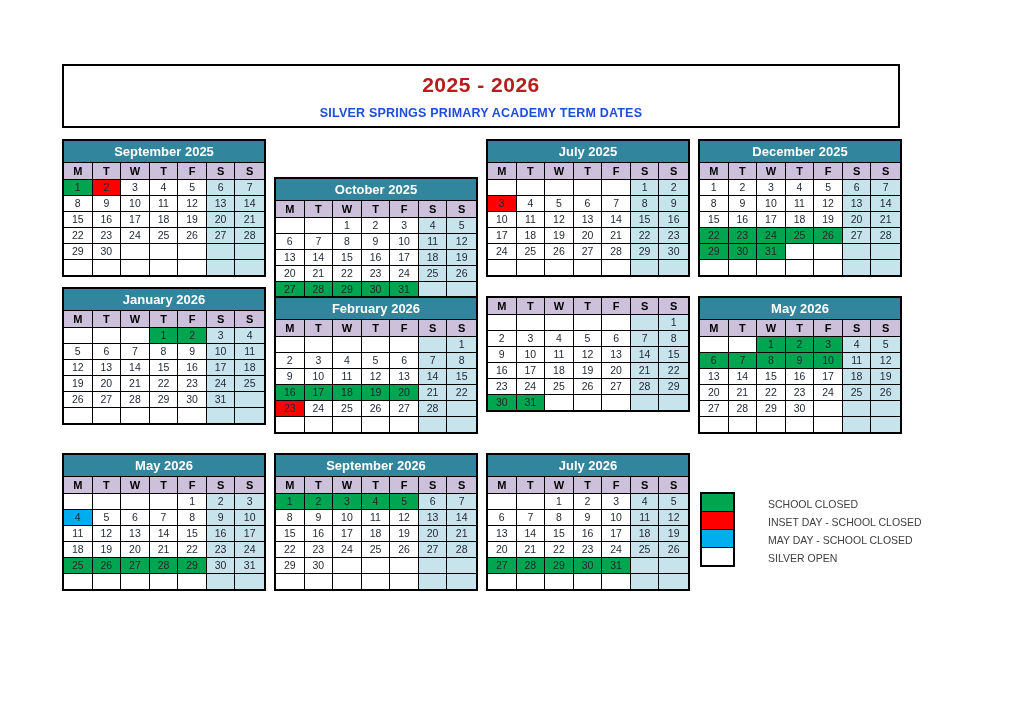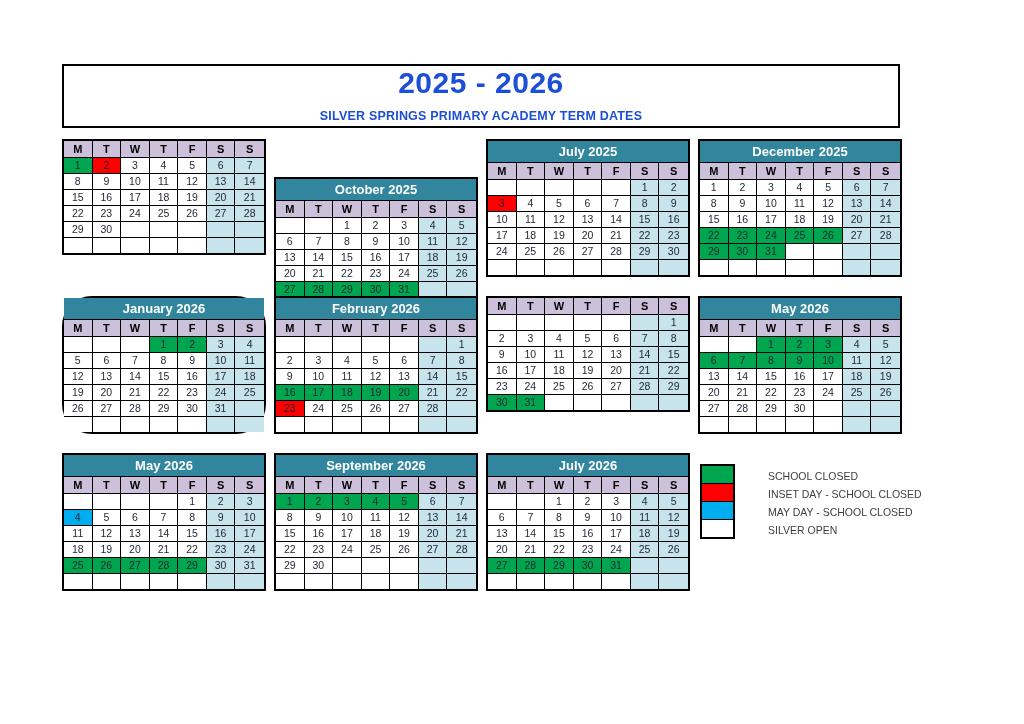--- a/index.html
+++ b/index.html
@@ -2,21 +2,21 @@
 <html style="--teal: #31859C; --lav: #CCC0DA; --weekend: #C7E3EC; --closed: #00A64F; --inset: #FF0000; --mayday: #00AEEF;"><head>
 <meta charset="utf-8">
 <style>
   html,body{margin:0;padding:0;background:#fff;}
   #page{position:relative;width:1024px;height:724px;background:#fff;
         font-family:"Liberation Sans",sans-serif;overflow:hidden;}
 
   
   #title-box{position:absolute;left:62px;top:64px;width:838px;height:64px;
              border:2px solid #000;box-sizing:border-box;text-align:center;}
-  #title-year{font-size:30px;font-weight:bold;color:#1d4ed8;letter-spacing:.5px;}
+  #title-year{font-size:21px;font-weight:bold;color:#b91c1c;margin-top:7px;letter-spacing:.5px;}
   #title-sub{font-size:12.5px;font-weight:bold;color:#1d4ed8;margin-top:9px;letter-spacing:.2px;}
 
   
   .month{position:absolute;width:204px;border:2px solid #000;box-sizing:border-box;background:#fff;}
   .month-title{height:21px;line-height:21px;text-align:center;color:#fff;
                font-size:13px;font-weight:bold;background:var(--teal);
                border-bottom:1px solid #000;}
   .month-grid{display:grid;grid-template-columns:repeat(7,1fr);}
   .dow-cell{height:16px;line-height:16px;text-align:center;font-size:11px;font-weight:bold;
             color:#000;background:var(--lav);
@@ -25,39 +25,40 @@
             border-right:1px solid #000;border-bottom:1px solid #000;background:#fff;}
   .month-grid > div:nth-child(7n){border-right:none;}
   .month-grid > div:nth-last-child(-n+7){border-bottom:none;}
   .c-weekend{background:var(--weekend);}
   .c-closed{background:var(--closed);}
   .c-inset{background:var(--inset);}
   .c-mayday{background:var(--mayday);}
   .c-open{background:#fff;}
 
   
-  #legend{position:absolute;left:700px;top:464px;display:flex;align-items:flex-start;}
+  #legend{position:absolute;left:700px;top:492px;display:flex;align-items:flex-start;}
   #legend-swatches{border:2px solid #000;width:31px;}
   .legend-swatch{height:17px;border-bottom:1px solid #000;}
   .legend-swatch:last-child{border-bottom:none;}
   #legend-labels{margin-left:33px;padding-top:3px;}
   .legend-label{height:18px;line-height:18px;font-size:10.5px;color:#404040;white-space:nowrap;}
 </style>
 </head>
 <body>
 
 <div id="page">
 
   <div id="title-box">
     <div id="title-year">2025 - 2026</div>
     <div id="title-sub">SILVER SPRINGS PRIMARY ACADEMY TERM DATES</div>
   </div>
 
   <div id="months">
       <div class="month" style="left: 62px; top: 139px;">
+        <div class="month-title">September 2025</div>
         <div class="month-grid">
           <div class="dow-cell">M</div>
           <div class="dow-cell">T</div>
           <div class="dow-cell">W</div>
           <div class="dow-cell">T</div>
           <div class="dow-cell">F</div>
           <div class="dow-cell">S</div>
           <div class="dow-cell">S</div>
           <div class="day-cell c-closed">1</div>
           <div class="day-cell c-inset">2</div>
@@ -258,21 +259,21 @@
           <div class="day-cell c-weekend"></div>
           <div class="day-cell c-open"></div>
           <div class="day-cell c-open"></div>
           <div class="day-cell c-open"></div>
           <div class="day-cell c-open"></div>
           <div class="day-cell c-open"></div>
           <div class="day-cell c-weekend"></div>
           <div class="day-cell c-weekend"></div>
         </div>
       </div>
-      <div class="month" style="left: 62px; top: 296px; border-radius: 30px;">
+      <div class="month" style="left: 62px; top: 287px;">
         <div class="month-title">January 2026</div>
         <div class="month-grid">
           <div class="dow-cell">M</div>
           <div class="dow-cell">T</div>
           <div class="dow-cell">W</div>
           <div class="dow-cell">T</div>
           <div class="dow-cell">F</div>
           <div class="dow-cell">S</div>
           <div class="dow-cell">S</div>
           <div class="day-cell c-open"></div>

